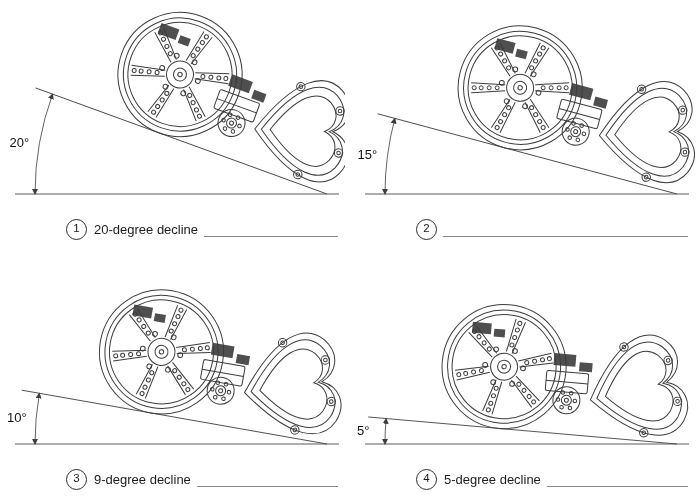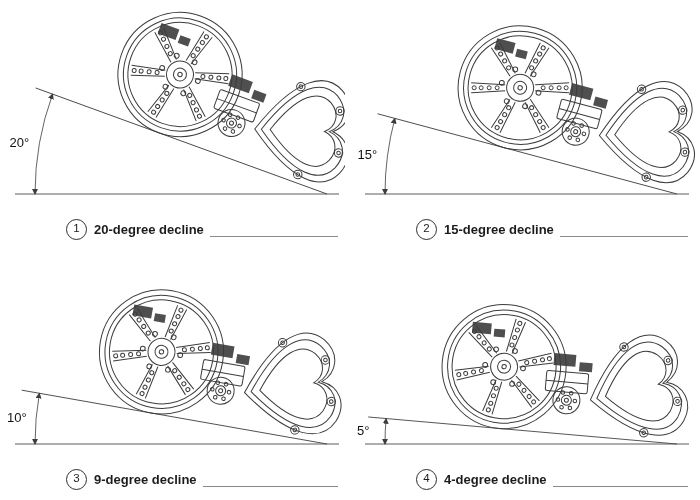--- a/index.html
+++ b/index.html
@@ -12,21 +12,21 @@
   svg.scene{width:340px;height:212px;margin:2px auto 0;display:block;}
   .gline{stroke:#4a4a4a;stroke-width:0.9;fill:none;}
   .arc{stroke:#3c3c3c;stroke-width:0.8;fill:none;}
   .alabel{font-size:13px;fill:#111;font-family:"Liberation Sans",sans-serif;}
   .caption{display:flex;align-items:center;height:30px;padding:0 12px 0 66px;}
   .num{
     width:19px;height:19px;border:1.2px solid #2e2e2e;border-radius:50%;
     display:inline-flex;align-items:center;justify-content:center;
     font-size:11.5px;flex:0 0 auto;line-height:1;background:#fff;
   }
-  .cap{font-size:13px;margin-left:7px;white-space:nowrap;font-weight:bold;}
+  .cap{font-size:13px;margin-left:7px;white-space:nowrap;}
   .rule{flex:1;height:0;border-bottom:1px solid #8a8a8a;margin-left:6px;transform:translateY(7px);}
 </style>
 </head>
 <body>
 
 <svg width="0" height="0" style="position:absolute" aria-hidden="true">
   <defs>
     <marker id="arr" viewBox="0 0 10 10" refX="8.5" refY="5" markerWidth="7.5" markerHeight="7.5" orient="auto-start-reverse">
       <path d="M0,0 L10,5 L0,10 z" fill="#3c3c3c"></path>
     </marker>
@@ -131,21 +131,20 @@
       <line class="gline" x1="10" y1="192" x2="334" y2="192"></line>
       <g transform="rotate(15 322 192)">
         <line class="gline" x1="12" y1="192" x2="322" y2="192"></line>
         <use href="#robot" transform="translate(78,192)"></use>
       </g>
       <path class="arc" marker-start="url(#arr)" marker-end="url(#arr)" d="M 30 192 A 292 292 0 0 1 39.9 116.4"></path>
       <text class="alabel" x="2.5" y="157.4">15°</text>
     </svg>
     <div class="caption">
       <span class="num">2</span>
-      <span class="cap">15-degree decline</span>
       <span class="rule"></span>
     </div>
   </div>
 
   <div class="panel">
     <svg class="scene" viewBox="0 0 340 212">
       <line class="gline" x1="10" y1="192" x2="334" y2="192"></line>
       <g transform="rotate(10 322 192)">
         <line class="gline" x1="12" y1="192" x2="322" y2="192"></line>
         <use href="#robot" transform="translate(78,192)"></use>
@@ -165,18 +164,18 @@
       <line class="gline" x1="10" y1="192" x2="334" y2="192"></line>
       <g transform="rotate(5 322 192)">
         <line class="gline" x1="12" y1="192" x2="322" y2="192"></line>
         <use href="#robot" transform="translate(78,192)"></use>
       </g>
       <path class="arc" marker-start="url(#arr)" marker-end="url(#arr)" d="M 30 192 A 292 292 0 0 1 31.1 166.6"></path>
       <text class="alabel" x="2.0" y="183.1">5°</text>
     </svg>
     <div class="caption">
       <span class="num">4</span>
-      <span class="cap">4-degree decline</span>
+      <span class="cap">5-degree decline</span>
       <span class="rule"></span>
     </div>
   </div>
 
 </div>
 
 </body></html>

